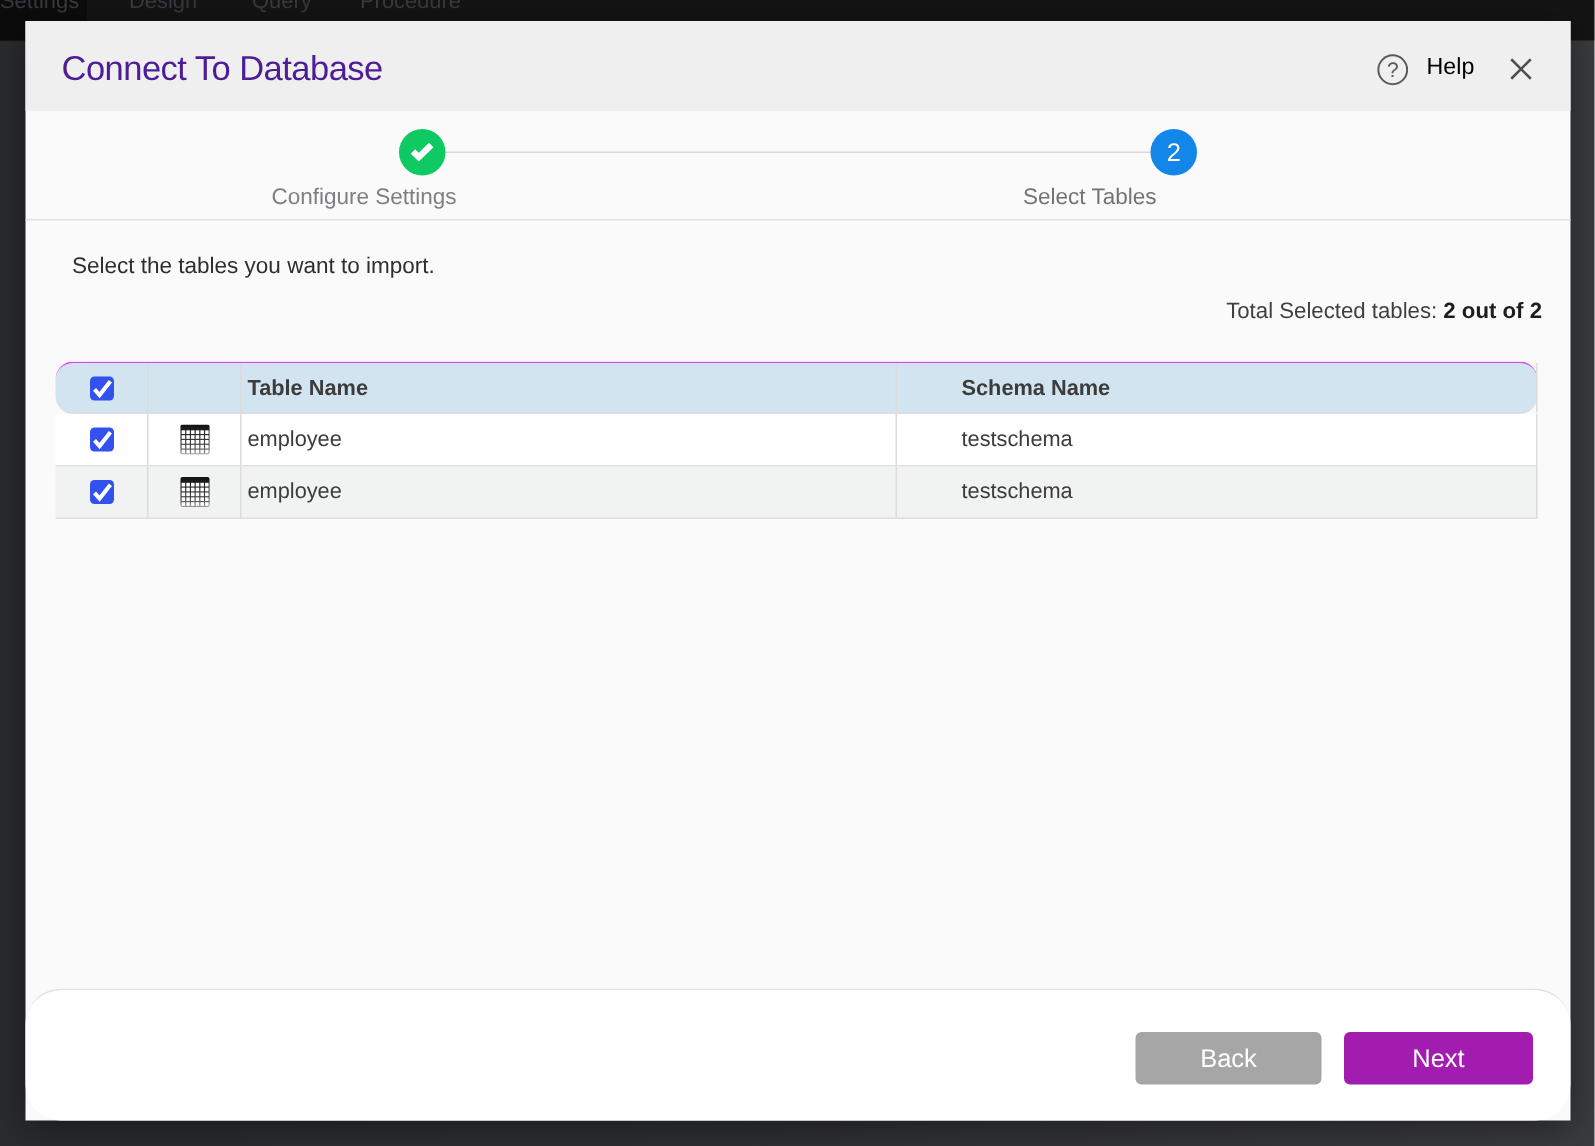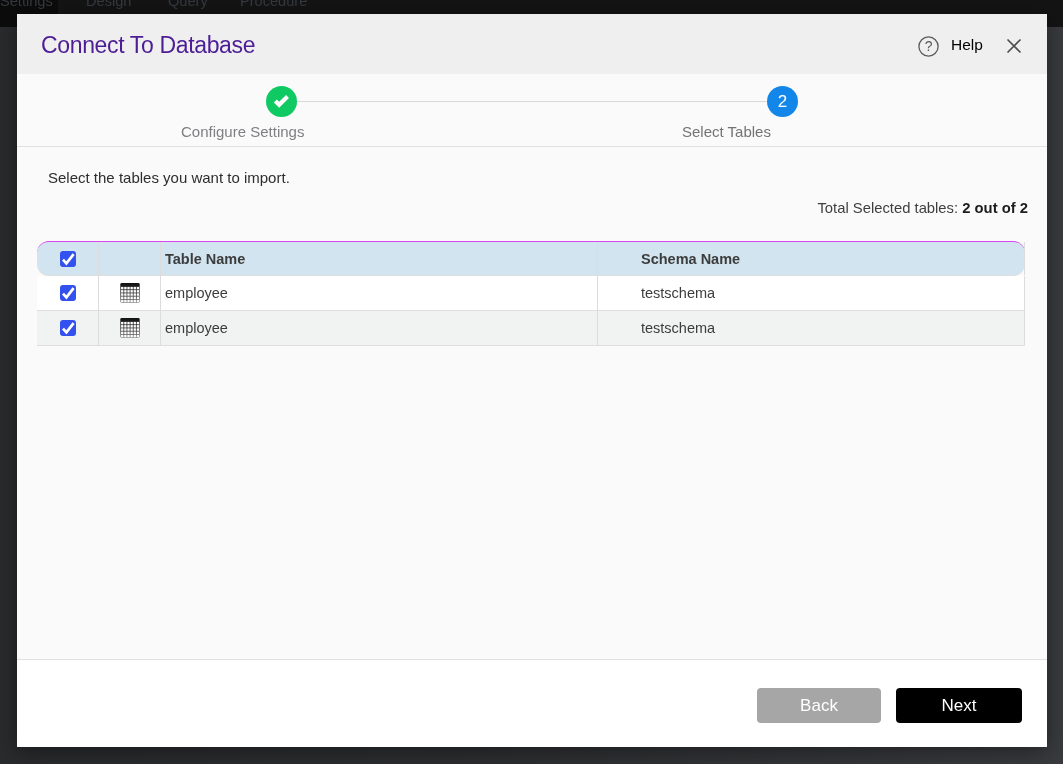--- a/index.html
+++ b/index.html
@@ -39,25 +39,25 @@
   .thead { background:#d2e4ef; border-top:1px solid #d946ef; font-weight:bold; color:#3a4850;border-radius:12px; }
   .r1 { background:#ffffff; }
   .r2 { background:#f1f2f2; }
   .c1 { width:62px; height:100%; display:flex; align-items:center; justify-content:center; border-right:1px solid #dcdcdc; }
   .c2 { width:62px; height:100%; display:flex; align-items:center; justify-content:center; border-right:1px solid #dcdcdc; }
   .c3 { width:437px; height:100%; display:flex; align-items:center; padding-left:4px; border-right:1px solid #dcdcdc; font-size:14.5px; }
   .c4 { flex:1; height:100%; display:flex; align-items:center; padding-left:4px; border-right:1px solid #dcdcdc; font-size:14.5px;margin-left:39px; }
   .trow { font-size:14.5px; color:#3c3c3c; }
   .cb { width:16px; height:16px; border-radius:3px; background:#3351ee; display:flex; align-items:center; justify-content:center; }
   
-  .footer { position:absolute; left:0; top:645px; width:1030px; height:88px; background:#ffffff; border-top:1px solid #e0e0e0; }
+  .footer { position:absolute; left:0; top:645px; width:1030px; height:88px; background:#ffffff; border-top:1px solid #e0e0e0;border-radius:24px; }
   .btn { position:absolute; top:28px; height:35px; border-radius:4px; color:#fff; font-size:17px;
          display:flex; align-items:center; justify-content:center; }
   .back { left:740px; width:124px; background:#a6a6a6; }
-  .next { left:879px; width:126px; background:#000000; }
+  .next { left:879px; width:126px; background:#a21caf; }
 </style>
 </head>
 <body>
   <div class="topstrip">
     <div class="active"></div>
     <span class="tab" style="left:0">Settings</span>
     <span class="tab" style="left:86px">Design</span>
     <span class="tab" style="left:168px">Query</span>
     <span class="tab" style="left:240px">Procedure</span>
   </div>

